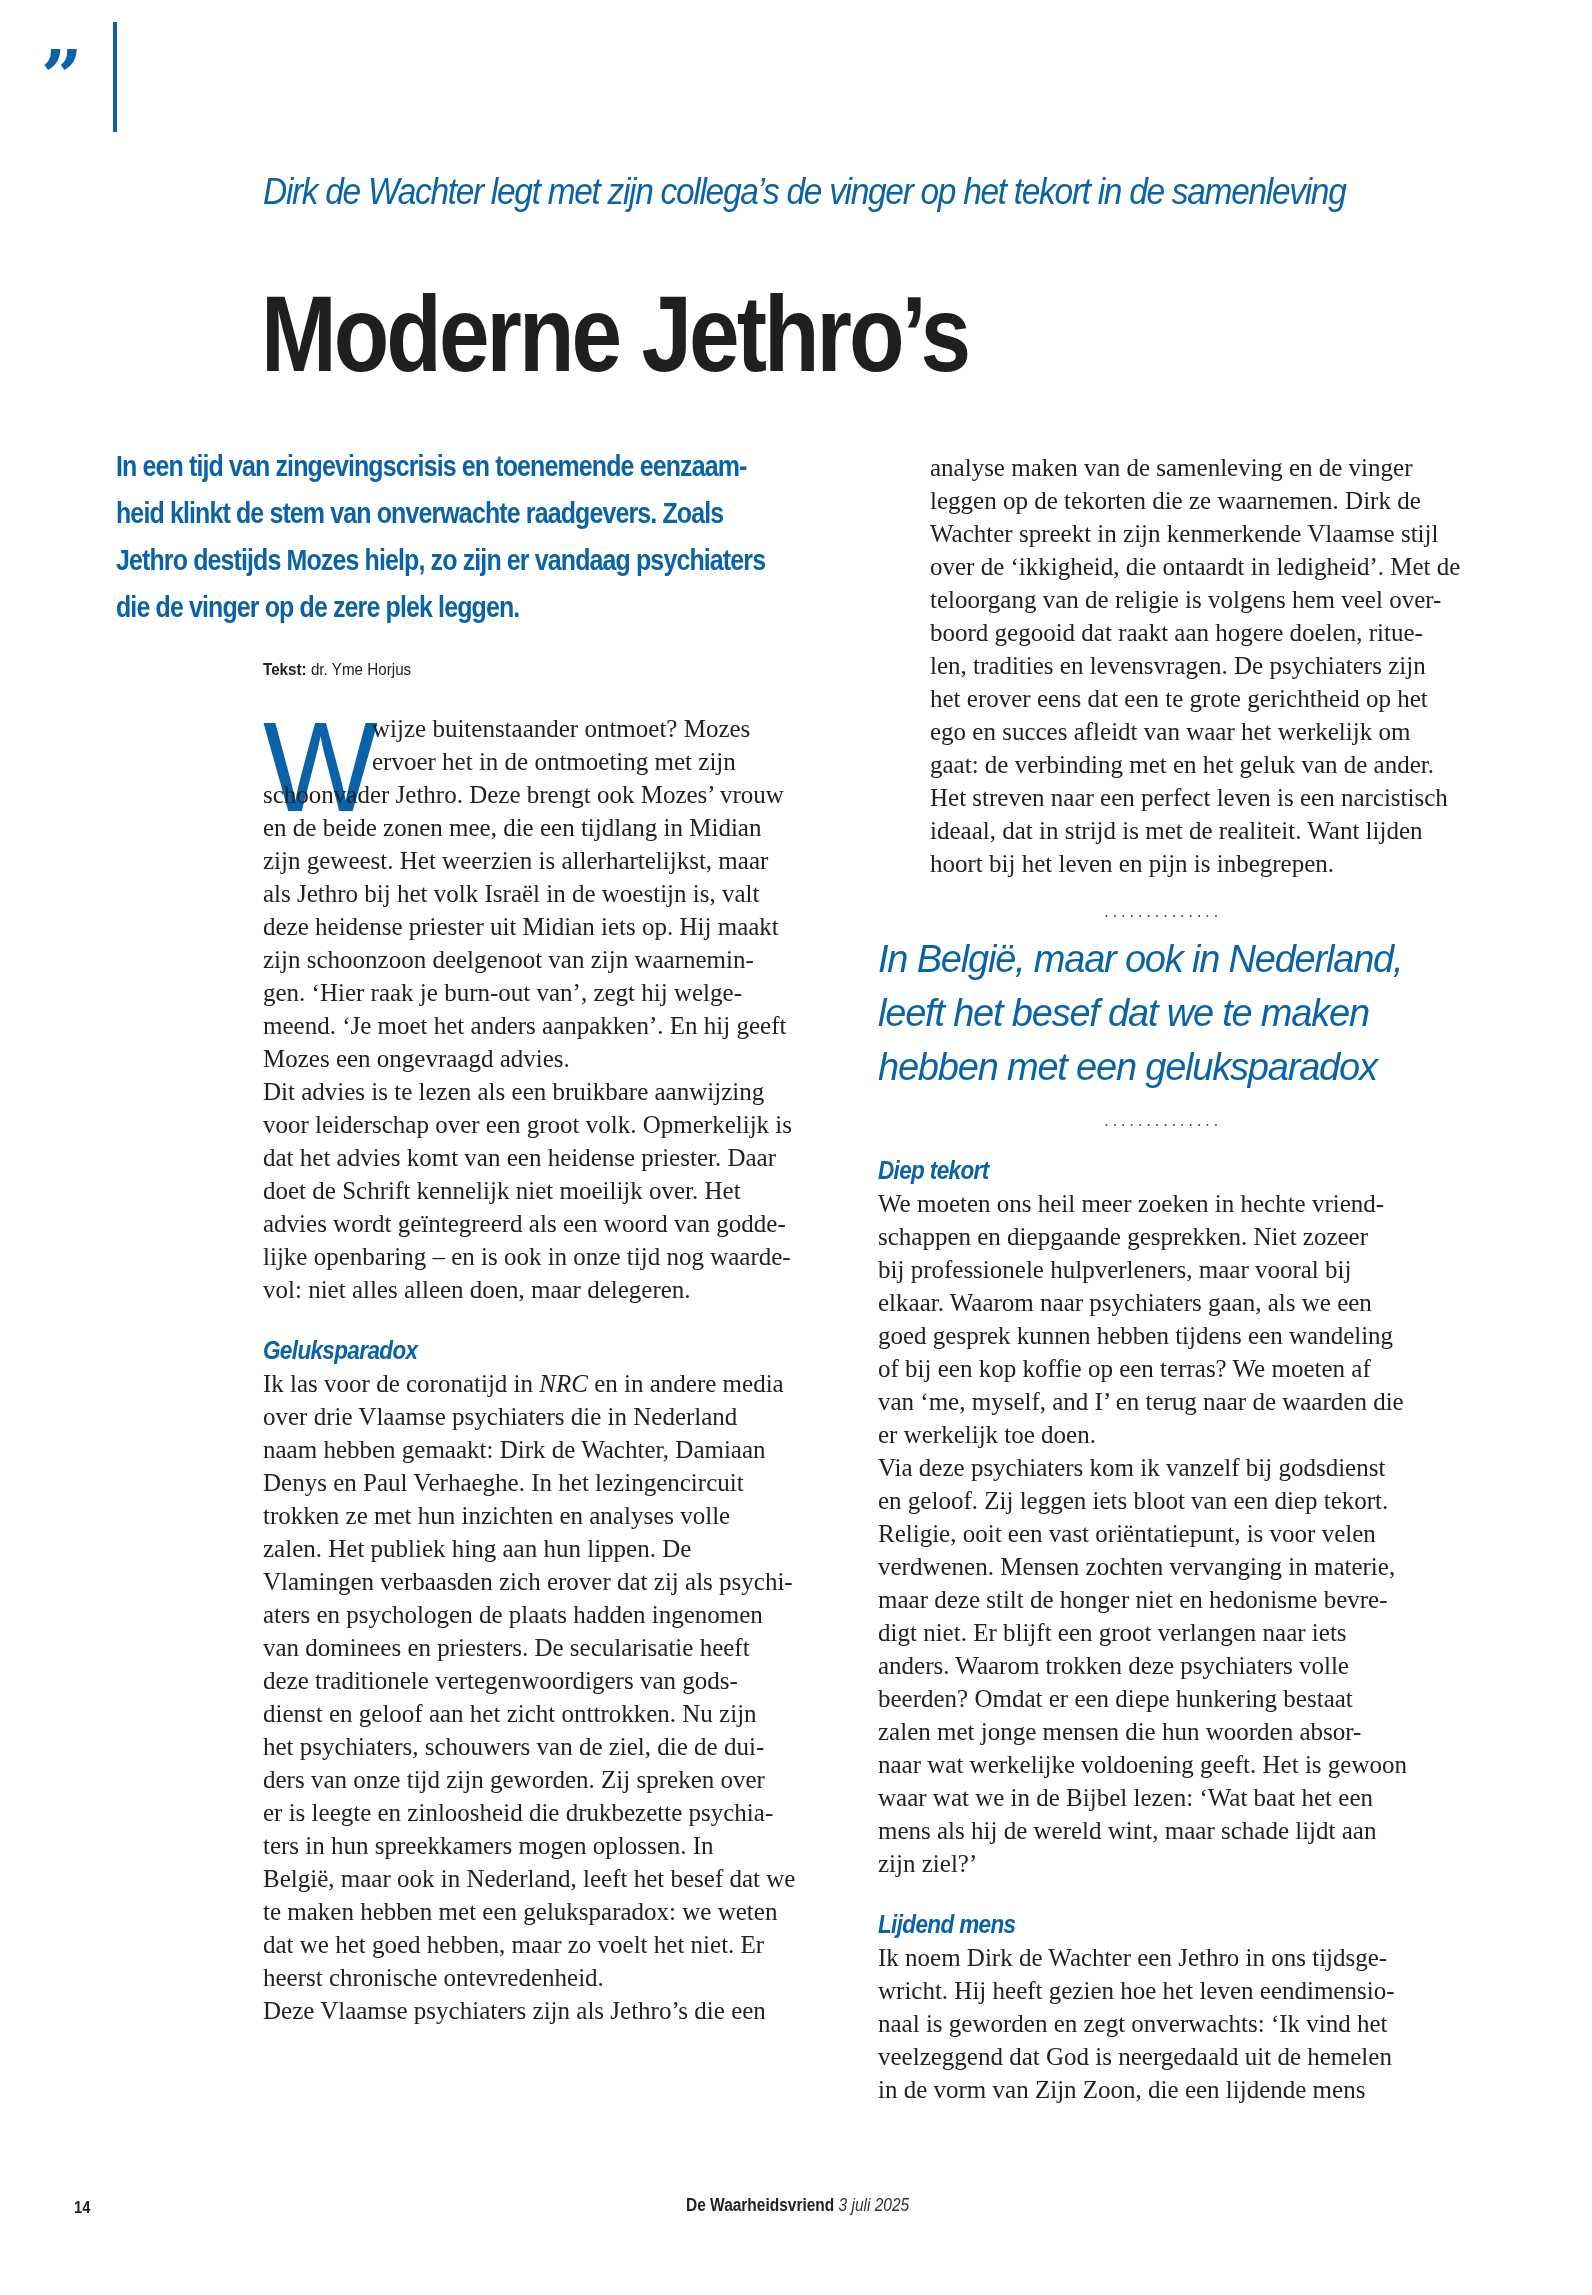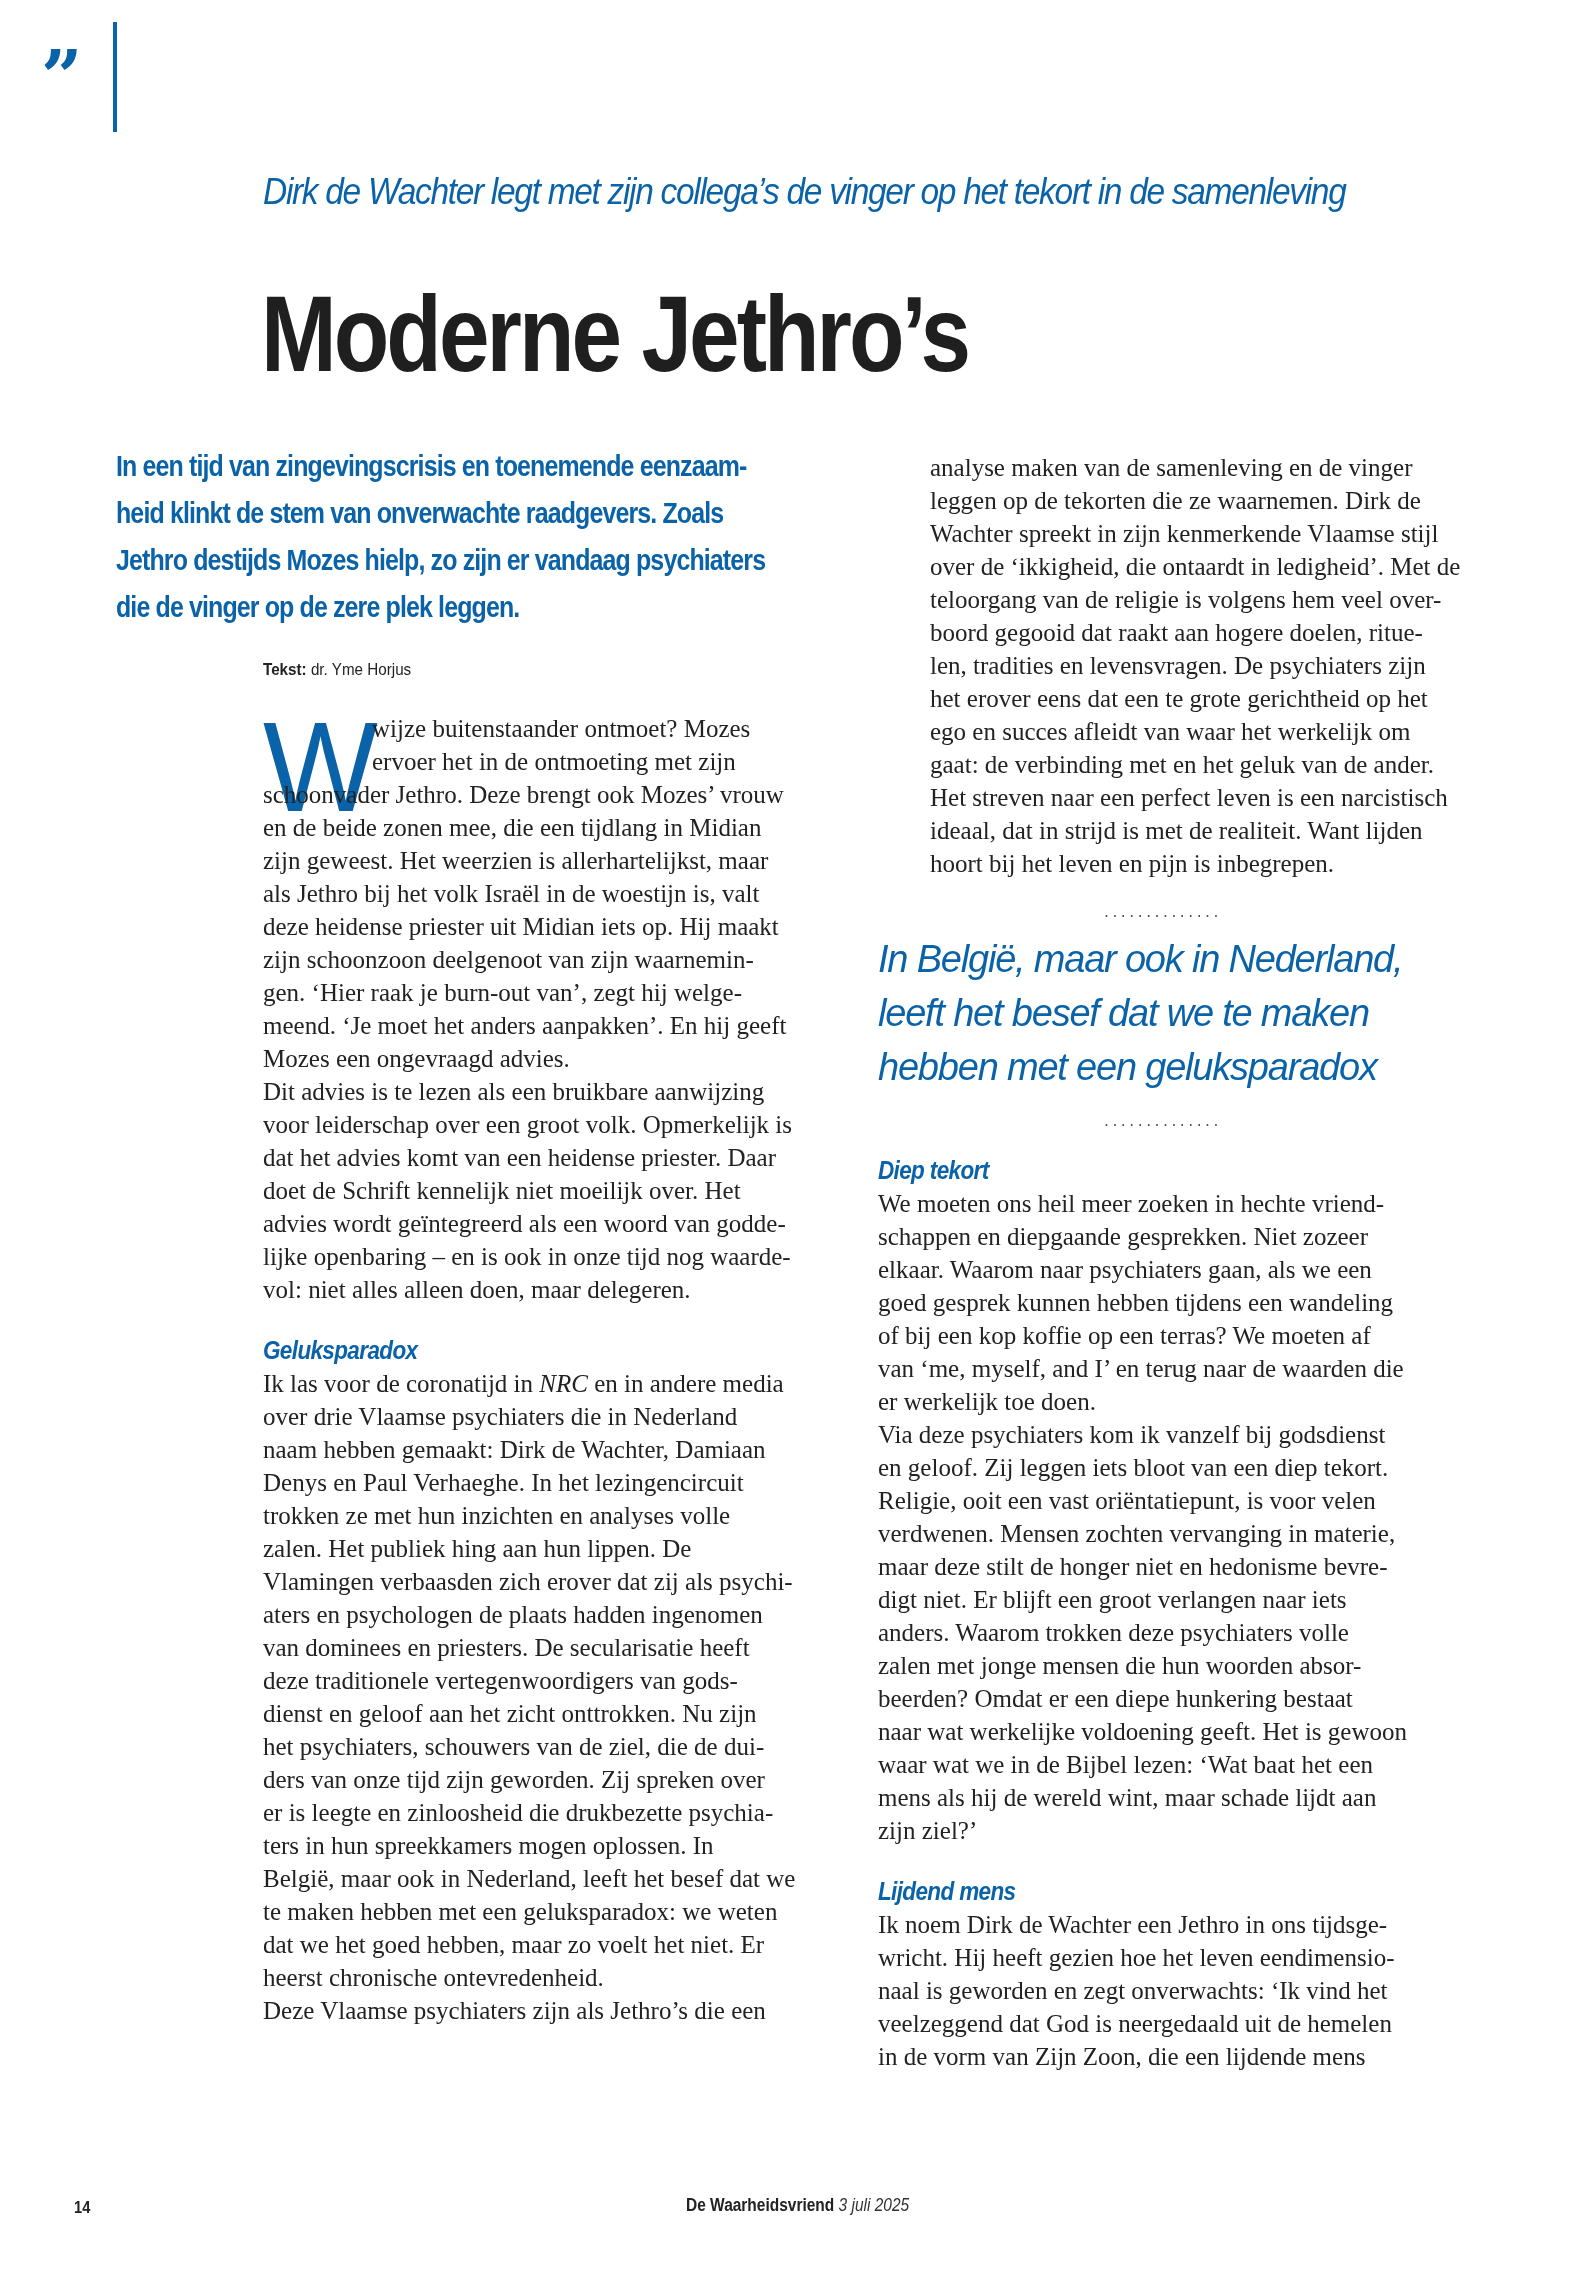--- a/index.html
+++ b/index.html
@@ -132,34 +132,35 @@
   <span class="ln">leeft het besef dat we te maken</span>
   <span class="ln">hebben met een geluksparadox</span>
 </div>
 <div class="abs dots" style="top:1112px">..............</div>
 
 <div class="abs col" style="left:878px; top:1154px; width:570px;">
   <span class="sub">Diep tekort</span>
   <div id="rp2">
       <span class="ln">We moeten ons heil meer zoeken in hechte vriend-</span>
       <span class="ln">schappen en diepgaande gesprekken. Niet zozeer</span>
+      <span class="ln">bij professionele hulpverleners, maar vooral bij</span>
       <span class="ln">elkaar. Waarom naar psychiaters gaan, als we een</span>
       <span class="ln">goed gesprek kunnen hebben tijdens een wandeling</span>
       <span class="ln">of bij een kop koffie op een terras? We moeten af</span>
       <span class="ln">van ‘me, myself, and I’ en terug naar de waarden die</span>
       <span class="ln">er werkelijk toe doen.</span>
       <span class="ln">Via deze psychiaters kom ik vanzelf bij godsdienst</span>
       <span class="ln">en geloof. Zij leggen iets bloot van een diep tekort.</span>
       <span class="ln">Religie, ooit een vast oriëntatiepunt, is voor velen</span>
       <span class="ln">verdwenen. Mensen zochten vervanging in materie,</span>
       <span class="ln">maar deze stilt de honger niet en hedonisme bevre-</span>
       <span class="ln">digt niet. Er blijft een groot verlangen naar iets</span>
       <span class="ln">anders. Waarom trokken deze psychiaters volle</span>
+      <span class="ln">beerden? Omdat er een diepe hunkering bestaat</span>
       <span class="ln">zalen met jonge mensen die hun woorden absor-</span>
-      <span class="ln">beerden? Omdat er een diepe hunkering bestaat</span>
       <span class="ln">naar wat werkelijke voldoening geeft. Het is gewoon</span>
       <span class="ln">waar wat we in de Bijbel lezen: ‘Wat baat het een</span>
       <span class="ln">mens als hij de wereld wint, maar schade lijdt aan</span>
       <span class="ln">zijn ziel?’</span>
     </div>
   <span class="gap"></span>
   <span class="sub">Lijdend mens</span>
   <div id="rp3">
       <span class="ln">Ik noem Dirk de Wachter een Jethro in ons tijdsge-</span>
       <span class="ln">wricht. Hij heeft gezien hoe het leven eendimensio-</span>

